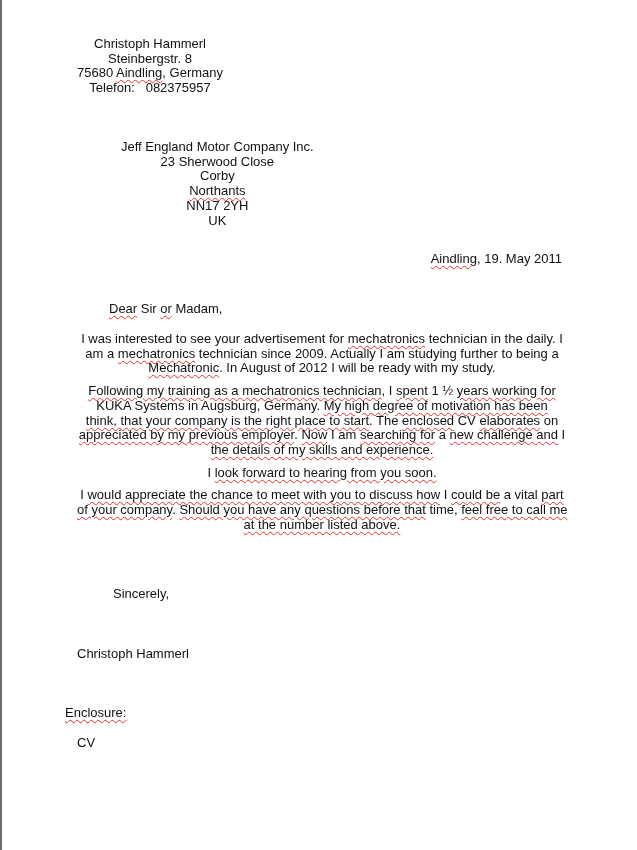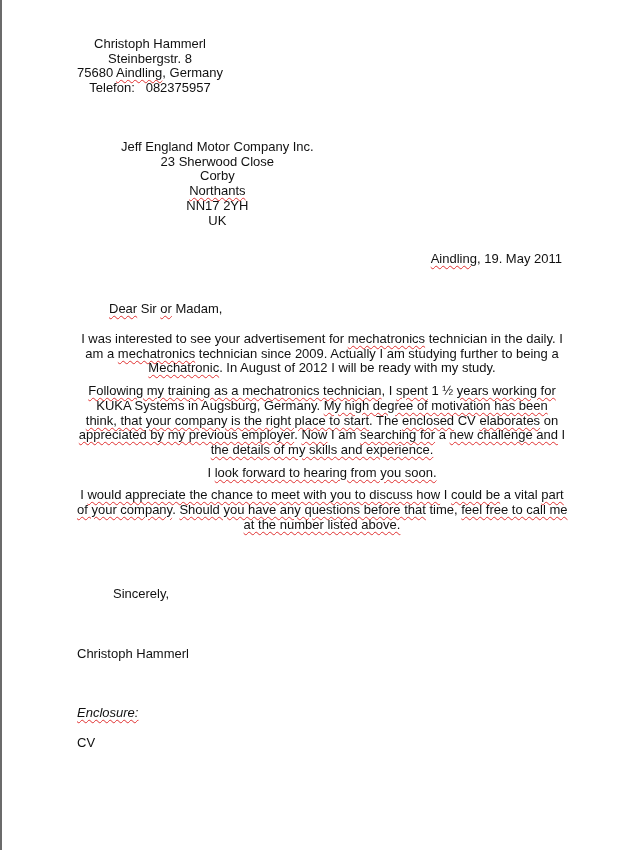--- a/index.html
+++ b/index.html
@@ -17,21 +17,21 @@
     text-underline-offset: 2px;
   }
   #sender { position: absolute; left: 77px; top: 37px; }
   #recipient { position: absolute; left: 77px; top: 140px; margin-left: 44px; }
   #date { position: absolute; right: 75px; top: 252px; text-align: center; }
   #salutation { position: absolute; left: 77px; top: 302px; margin-left: 32px; }
   #body { position: absolute; left: 77px; top: 332px; width: 490px; }
   #body .p { margin-bottom: 8px; }
   #closing { position: absolute; left: 77px; top: 587px; margin-left: 36px; }
   #signature { position: absolute; left: 77px; top: 647px; }
-  #enclosure-label { position: absolute; left: 77px; top: 706px; font-style: italic; }
+  #enclosure-label { position: absolute; left: 65px; top: 706px; }
   #enclosure-item { position: absolute; left: 77px; top: 736px; }
   .abs { line-height: 14.7px; text-align: center; }
 </style>
 </head>
 <body>
 
 <div class="page-edge"></div>
 
 <div id="sender" class="abs">
   <span class="line">Christoph Hammerl</span>

